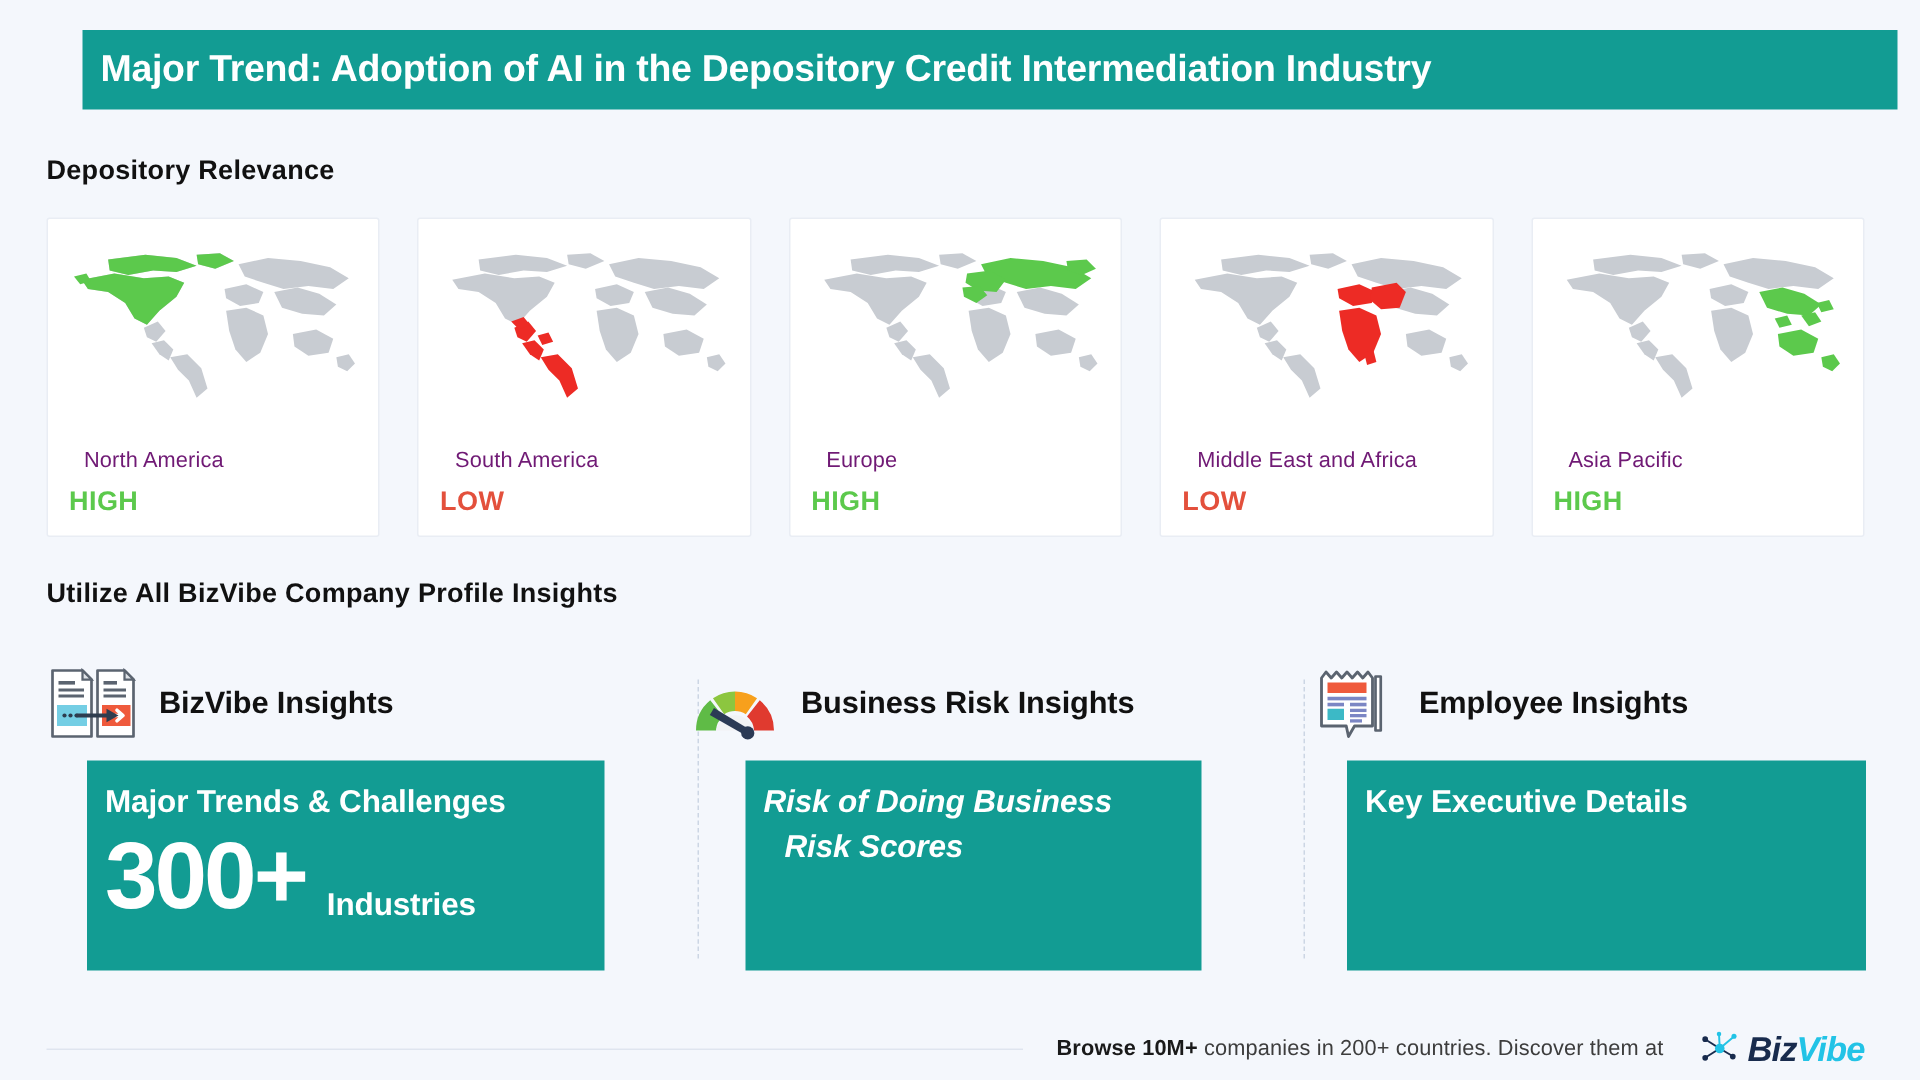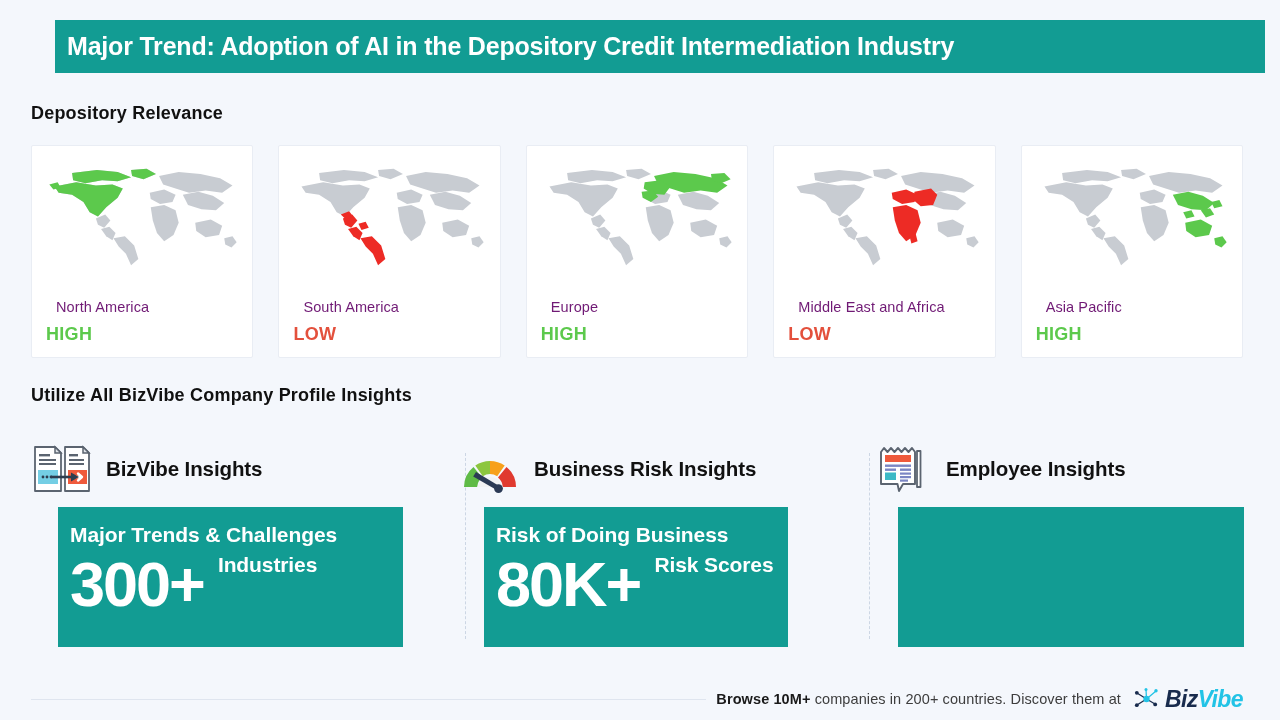--- a/index.html
+++ b/index.html
@@ -153,55 +153,55 @@
   }
   .stat-label {
     color: #ffffff;
     font-size: 21px;
     font-weight: bold;
     letter-spacing: -0.1px;
     white-space: nowrap;
   }
   .stat-figure-row {
     display: flex;
-    align-items: flex-start;
+    align-items: flex-end;
     margin-top: 6px;
     white-space: nowrap;
   }
   .stat-number {
     color: #ffffff;
     font-size: 63px;
     font-weight: bold;
     line-height: 1;
     letter-spacing: -2px;
   }
   .stat-unit {
     color: #ffffff;
     font-size: 21px;
     font-weight: bold;
     margin-left: 14px;
     letter-spacing: -0.1px;
   }
   
   #col-industry .stat-box { left: 0px; width: 345px; }
   #col-risk .insight-head { left: 24px; }
-  #col-risk .stat-box { left: 22px; width: 304px; }
+  #col-risk .stat-box { left: 35px; width: 304px; font-style: italic; }
   #col-employee .insight-head { left: 32px; justify-content: flex-end; }
   #col-employee .stat-box { left: 32px; width: 346px; }
 
   
   .footer {
     position: absolute;
     left: 31px;
     top: 686px;
     width: 1212px;
     height: 26px;
     display: flex;
     align-items: center;
-    gap: 10px;
+    gap: 22px;
   }
   .footer-rule {
     flex: 1 1 auto;
     height: 1px;
     background: #dfe5ef;
   }
   .footer-text {
     font-size: 14.5px;
     color: #3d3d3d;
     white-space: nowrap;
@@ -428,21 +428,20 @@
           <path d="M18.3 44 A13 13 0 0 1 43.7 44 Z" fill="#f1f2f4"></path>
           <path d="M41 43.5 L17 29 L14.2 33.6 L38.5 47.5 Z" fill="#2b3a55"></path>
           <circle cx="39.5" cy="45.6" r="4.4" fill="#2b3a55"></circle>
         </svg>
       </span>
       <span class="insight-title">Business Risk Insights</span>
     </div>
     <div class="stat-box">
       <div class="stat-label">Risk of Doing Business</div>
       <div class="stat-figure-row">
-        <span class="stat-number">80K+</span>
         <span class="stat-unit">Risk Scores</span>
       </div>
     </div>
   </div>
 
   <div class="insight-col" id="col-employee">
     <div class="insight-head">
       <span class="insight-icon">
         <svg viewBox="0 0 62 52" xmlns="http://www.w3.org/2000/svg">
           <path d="M46 8 V44 H49.5 V8 Z" fill="#ffffff" stroke="#5b6470" stroke-width="1.8" stroke-linejoin="round"></path>
@@ -453,20 +452,21 @@
           <rect x="29" y="25.5" width="11" height="2.4" fill="#7b86c4"></rect>
           <rect x="14" y="29.5" width="11" height="7.5" fill="#3cb9c6"></rect>
           <rect x="29" y="29.5" width="11" height="2.2" fill="#7b86c4"></rect>
           <rect x="29" y="33" width="11" height="2.2" fill="#7b86c4"></rect>
           <rect x="29" y="36.5" width="8" height="2.2" fill="#7b86c4"></rect>
         </svg>
       </span>
       <span class="insight-title">Employee Insights</span>
     </div>
     <div class="stat-box">
+      <div class="stat-label">Key Executive Details</div>
     </div>
   </div>
 
 </div>
 
 <div class="footer">
   <div class="footer-rule"></div>
   <div class="footer-text">
     <span class="bold">Browse 10M+</span><span> companies in 200+ countries. Discover them at</span>
   </div>

